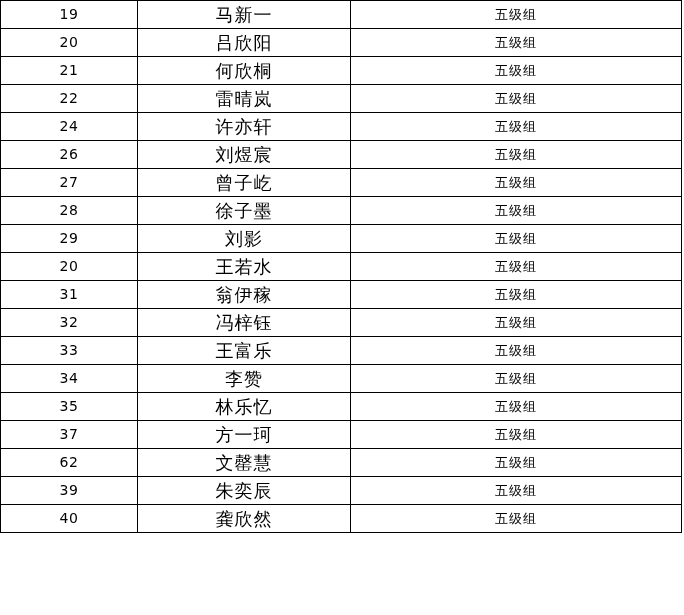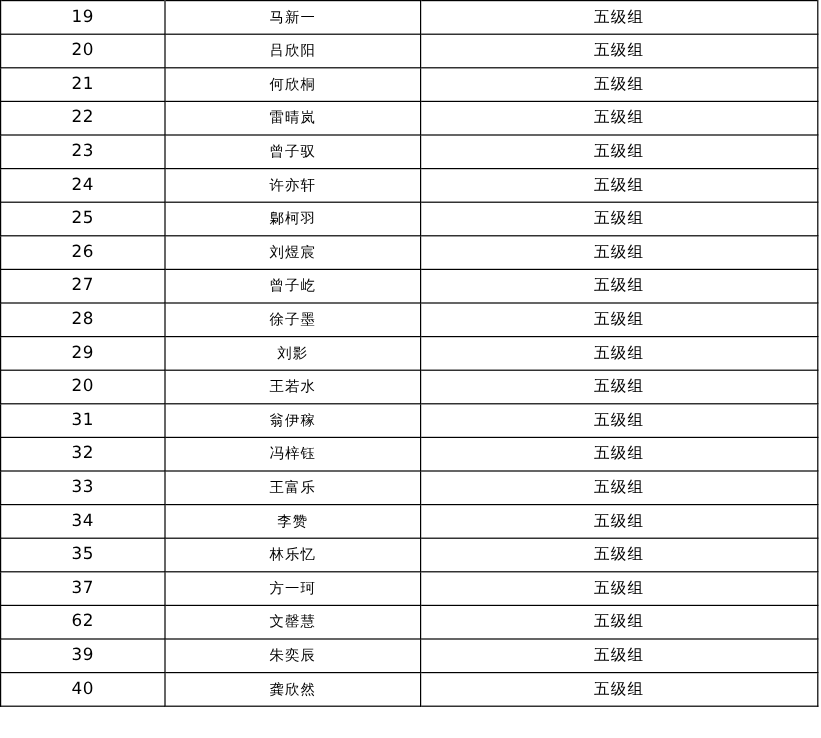--- a/index.html
+++ b/index.html
@@ -41,21 +41,21 @@
     font-size: 14px;
     line-height: 27px;
     white-space: nowrap;
     overflow: hidden;
   }
   table.roster td.num {
     font-size: 14px;
     letter-spacing: 0.5px;
   }
   table.roster td.name {
-    font-size: 12px;
+    font-size: 18px;
     letter-spacing: 1px;
   }
   table.roster td.group {
     font-size: 13px;
     letter-spacing: 1px;
   }
 </style>
 </head>
 <body>
 
@@ -81,32 +81,22 @@
           <td class="num">21</td>
           <td class="name">何欣桐</td>
           <td class="group">五级组</td>
         </tr>
         <tr>
           <td class="num">22</td>
           <td class="name">雷晴岚</td>
           <td class="group">五级组</td>
         </tr>
         <tr>
-          <td class="num">23</td>
-          <td class="name">曾子驭</td>
-          <td class="group">五级组</td>
-        </tr>
-        <tr>
           <td class="num">24</td>
           <td class="name">许亦轩</td>
-          <td class="group">五级组</td>
-        </tr>
-        <tr>
-          <td class="num">25</td>
-          <td class="name">鄡柯羽</td>
           <td class="group">五级组</td>
         </tr>
         <tr>
           <td class="num">26</td>
           <td class="name">刘煜宸</td>
           <td class="group">五级组</td>
         </tr>
         <tr>
           <td class="num">27</td>
           <td class="name">曾子屹</td>

